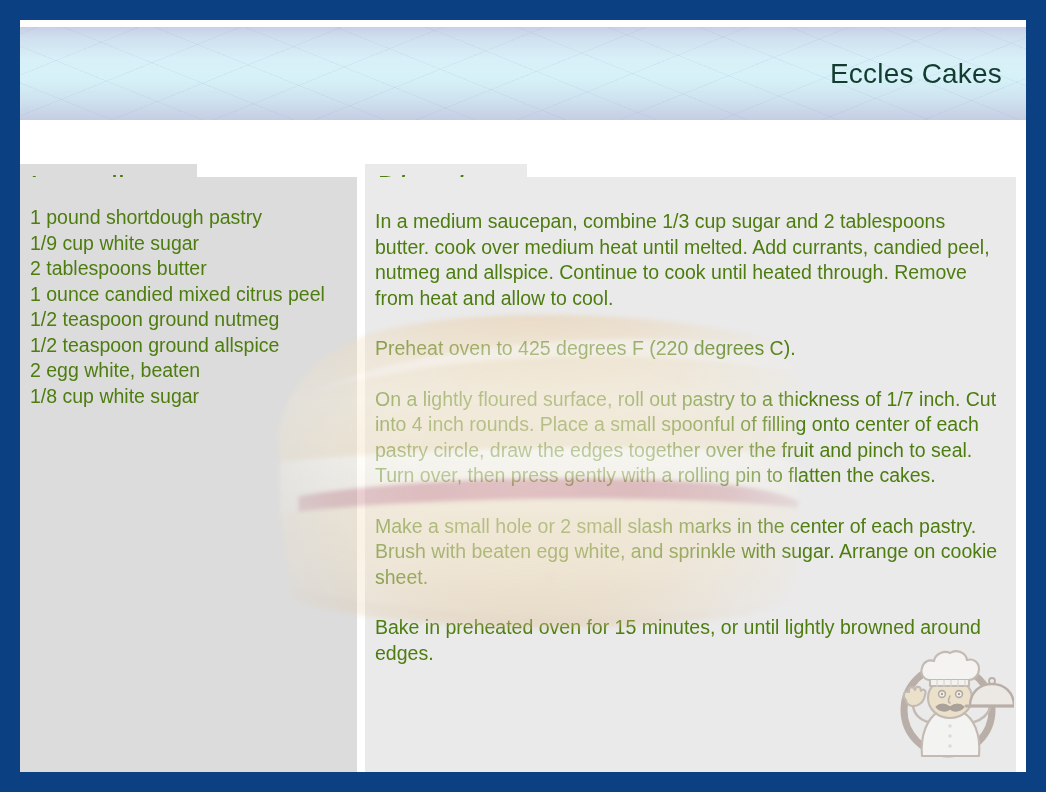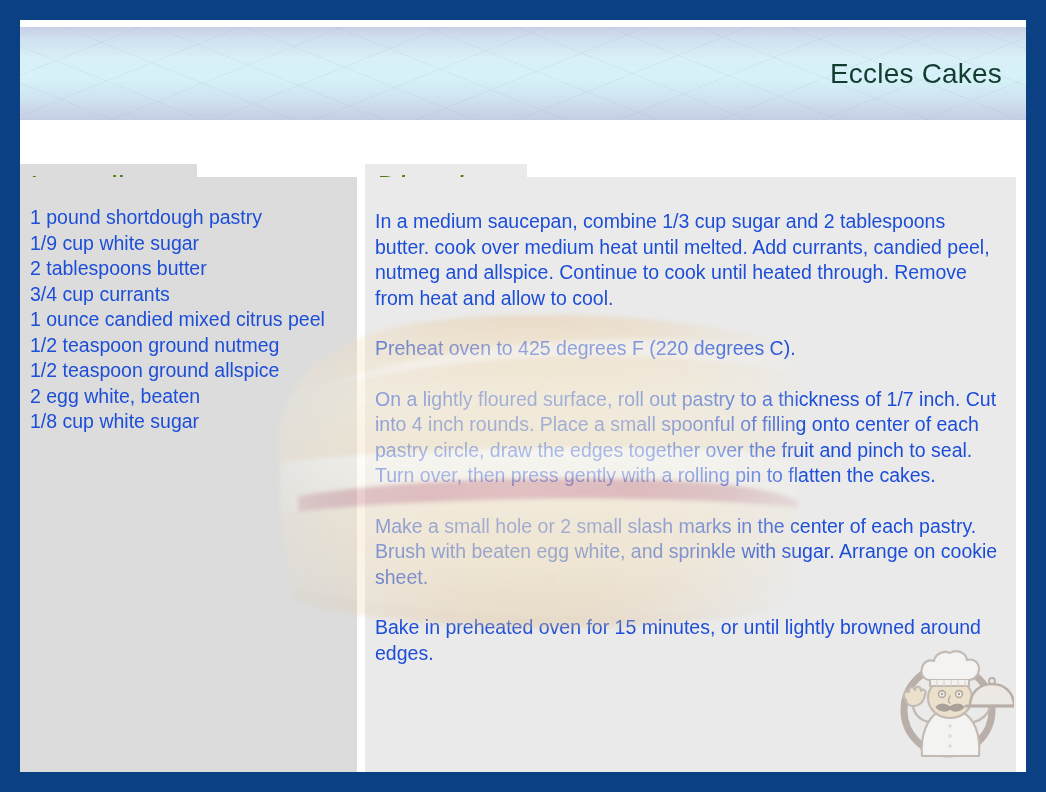--- a/index.html
+++ b/index.html
@@ -84,21 +84,21 @@
     color: #4d7c0f;
     padding: 4px 14px 4px 10px;
     white-space: nowrap;
     box-sizing: border-box;
     margin-top: 32px;
   }
   .col-body {
     position: absolute;
     box-sizing: border-box;
     font-size: 19.5px;
-    color: #1d4ed8;
+    color: #4d7c0f;
   }
 
   #ingredients-head {
     left: 0px;
     top: 112px;
     height: 45px;
     background: #dcdcdc;
   }
   #ingredients-body {
     left: 0px;
@@ -243,21 +243,20 @@
       <circle cx="80" cy="250" r="2.6" fill="#c9a877"></circle>
     </g>
   </svg>
 
   <div class="col-head" id="ingredients-head">Ingredients</div>
 
   <div class="col-body" id="ingredients-body">
     <div class="ing-line">1 pound shortdough pastry</div>
     <div class="ing-line">1/9 cup white sugar</div>
     <div class="ing-line">2 tablespoons butter</div>
-    <div class="ing-line">3/4 cup currants</div>
     <div class="ing-line">1 ounce candied mixed citrus peel</div>
     <div class="ing-line">1/2 teaspoon ground nutmeg</div>
     <div class="ing-line">1/2 teaspoon ground allspice</div>
     <div class="ing-line">2 egg white, beaten</div>
     <div class="ing-line">1/8 cup white sugar</div>
   </div>
 
   <div class="col-head" id="directions-head">Directions</div>
 
   <div class="col-body" id="directions-body">

